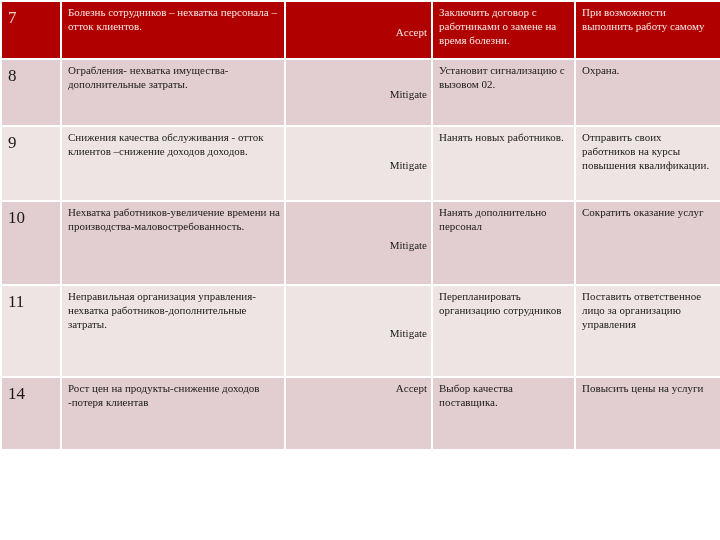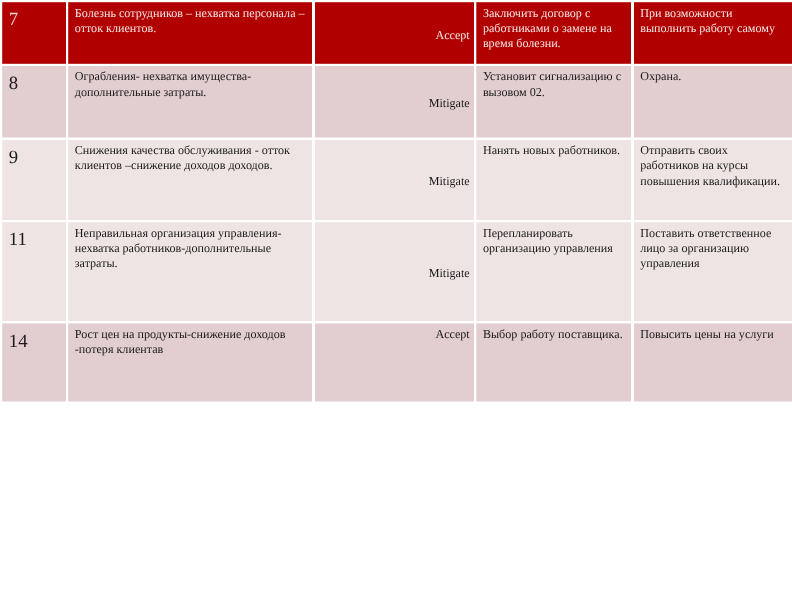--- a/index.html
+++ b/index.html
@@ -69,28 +69,35 @@
       <td>Установит сигнализацию с вызовом 02.</td>
       <td>Охрана.</td>
     </tr>
     <tr class="even" style="height:75px">
       <td class="num">9</td>
       <td>Снижения качества обслуживания - отток клиентов –снижение доходов доходов.</td>
       <td class="strategy">Mitigate</td>
       <td>Нанять новых работников.</td>
       <td>Отправить своих работников на курсы повышения квалификации.</td>
     </tr>
+    <tr class="odd" style="height:84px">
+      <td class="num">10</td>
+      <td>Нехватка работников-увеличение времени на производства-маловостребованность.</td>
+      <td class="strategy">Mitigate</td>
+      <td>Нанять дополнительно персонал</td>
+      <td>Сократить оказание услуг</td>
+    </tr>
     <tr class="even" style="height:92px">
       <td class="num">11</td>
       <td>Неправильная организация управления-нехватка работников-дополнительные затраты.</td>
       <td class="strategy">Mitigate</td>
-      <td>Перепланировать организацию управления</td>
+      <td>Перепланировать организацию сотрудников</td>
       <td>Поставить ответственное лицо за организацию управления</td>
     </tr>
     <tr class="odd" style="height:73px">
       <td class="num">14</td>
       <td>Рост цен на продукты-снижение доходов -потеря клиентав</td>
       <td class="strategy" style="vertical-align:top">Accept</td>
-      <td>Выбор работу поставщика.</td>
+      <td>Выбор качества поставщика.</td>
       <td>Повысить цены на услуги</td>
     </tr>
   </tbody>
 </table>
 
 </body></html>

